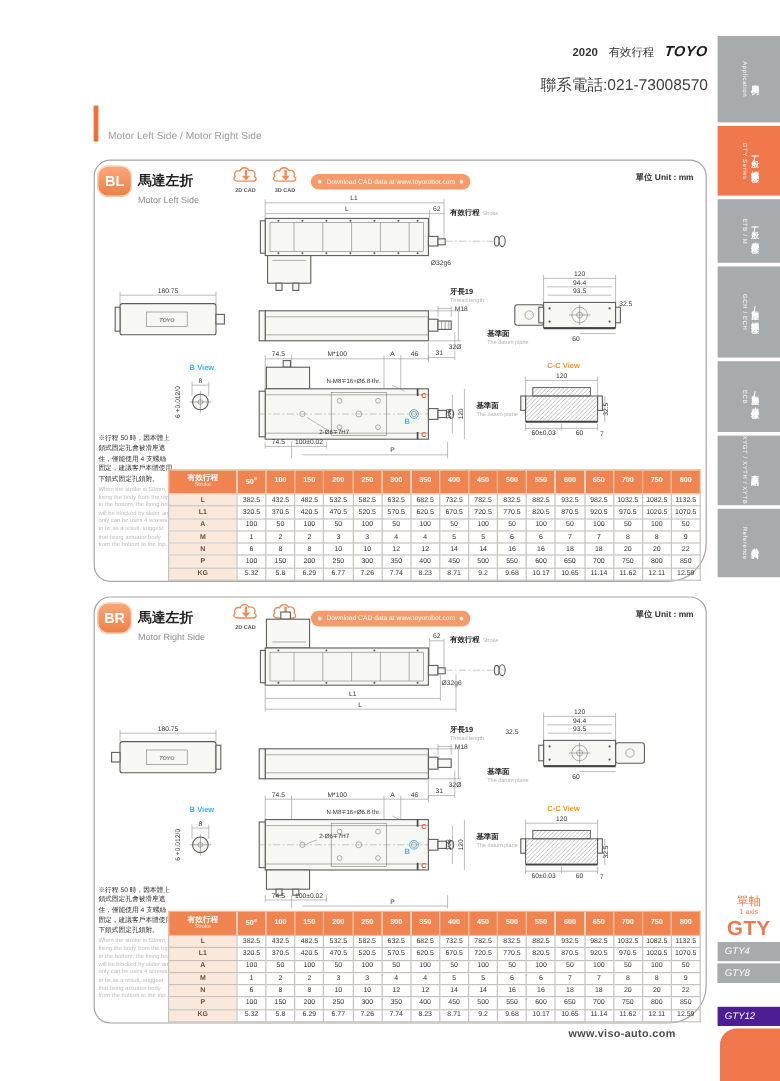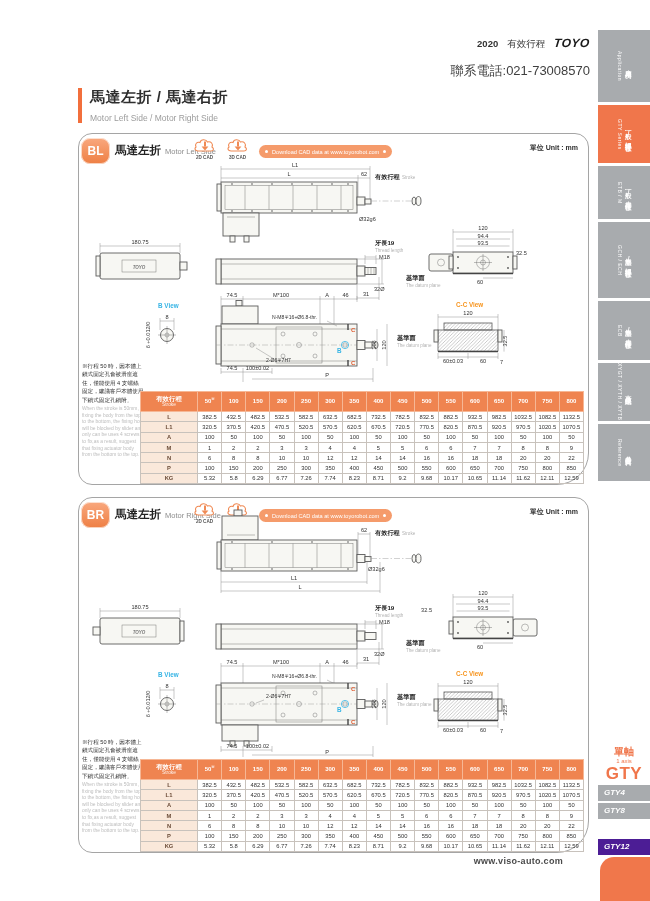--- a/index.html
+++ b/index.html
@@ -6,43 +6,43 @@
   body{width:650px;height:901px;position:relative;font-family:"Liberation Sans",sans-serif;overflow:hidden;}
   .abs{position:absolute;}
 
   
   .catalog-line{position:absolute;top:36px;right:60px;font-size:9.5px;color:#333;display:flex;align-items:baseline;gap:9px;}
   .catalog-line .yr{font-weight:bold;}
   .catalog-line .logo{font-weight:900;font-style:italic;font-size:12px;letter-spacing:.5px;transform:skewX(-6deg);color:#1a1a1a;}
   .phone{position:absolute;top:62px;right:60px;font-size:13px;color:#3f3f3f;}
   .title-block{position:absolute;top:88px;left:78px;border-left:4px solid #F26F3C;padding-left:8px;}
   .title-block h1{margin:0;font-size:15px;color:#2e2e2e;letter-spacing:.5px;font-weight:bold;}
-  .title-block .sub{font-size:8.5px;color:#9c9c9c;margin-top:6px;}
+  .title-block .sub{font-size:8.5px;color:#9c9c9c;margin-top:20px;}
 
   
   .side-tab{position:absolute;right:0;width:52px;background:#A8ABAE;color:#fff;display:flex;justify-content:center;align-items:center;gap:3px;overflow:hidden;}
   .side-tab.active{background:#F0764B;}
   .vt{writing-mode:vertical-rl;line-height:1;}
   .vt.en{font-size:5px;letter-spacing:.5px;opacity:.95;}
   .vt.zh{text-orientation:upright;font-weight:bold;font-size:6.5px;letter-spacing:1px;}
   .axis-block{position:absolute;right:0;width:52px;top:746px;text-align:center;color:#F0764B;line-height:1.15;}
-  .axis-block .a1{font-size:10px;font-weight:bold;}
+  .axis-block .a1{font-size:10px;font-weight:normal;}
   .axis-block .a2{font-size:6px;}
   .axis-block .a3{font-size:17px;font-weight:bold;letter-spacing:.5px;}
-  .gty-tab{position:absolute;right:0;width:52px;height:16px;background:#A8ABAE;color:#fff;font-size:8px;font-weight:bold;font-style:italic;line-height:16px;padding-left:6px;box-sizing:border-box;}
+  .gty-tab{position:absolute;right:0;width:52px;height:16px;background:#A8ABAE;color:#fff;font-size:8px;font-weight:normal;font-style:italic;line-height:16px;padding-left:6px;box-sizing:border-box;}
   .gty-tab.active{background:#4c1d95;}
   .corner-orange{position:absolute;right:0;bottom:0;width:50px;height:44px;background:#F0774B;border-top-left-radius:14px;}
   .site{position:absolute;top:856px;right:87px;font-size:9px;font-weight:bold;color:#4a4a4a;letter-spacing:.3px;}
 
   
   .panel{position:absolute;left:78px;width:511px;border:1.3px solid #a5a5a5;border-radius:14px 14px 32px 14px;background:#fff;box-sizing:border-box;}
   .panel.bl{top:133px;height:352px;}
   .panel.br{top:497px;height:356px;}
   .badge{position:absolute;left:2px;top:4px;width:29px;height:26px;border-radius:9px;background:linear-gradient(180deg,#F9A87E,#EE7F44);color:#fff;font-weight:bold;font-size:12px;display:flex;align-items:center;justify-content:center;box-shadow:inset 0 0 0 1px rgba(255,255,255,.65);}
-  .panel-title{position:absolute;left:36px;top:9px;display:flex;align-items:baseline;gap:4px;}
+  .panel-title{position:absolute;left:36px;top:9px;display:flex;align-items:baseline;gap:4px;flex-direction:column;}
   .panel-title .zh{font-size:11.5px;font-weight:bold;color:#222;}
   .panel-title .en{font-size:7.5px;color:#8d8d8d;}
   .cloud{position:absolute;top:3px;width:27px;text-align:center;}
   .cloud .lbl{font-size:4.6px;color:#555;font-weight:bold;margin-top:-1px;}
   .dl-pill{position:absolute;left:180px;top:11px;height:13px;border-radius:7px;background:#F59B6B;color:#fff;font-size:5.6px;display:flex;align-items:center;padding:0 6px;gap:4px;white-space:nowrap;}
   .dl-pill:before,.dl-pill:after{content:"";width:3px;height:3px;border-radius:50%;background:#fff;display:inline-block;}
   .unit{position:absolute;right:10px;top:9px;font-size:7px;color:#2e2e2e;font-weight:bold;}
   .note{position:absolute;width:62px;}
   .note .nzh{font-size:5.6px;color:#2e2e2e;line-height:1.5;}
   .note .nen{font-size:4.9px;color:#bcbcbc;line-height:1.35;margin-top:2px;}
@@ -86,21 +86,20 @@
     </defs>
 </svg>
 
 <div class="catalog-line">
   <span class="yr">2020</span>
   <span>有效行程</span>
   <span class="logo">TOYO</span>
 </div>
 <div class="phone">聯系電話:021-73008570</div>
 <div class="title-block">
-  <h1>馬達左折 / 馬達右折</h1>
   <div class="sub">Motor Left Side / Motor Right Side</div>
 </div>
 
 <div class="side-tab" style="top:30px;height:72px">
   <span class="vt en">Application</span>
   <span class="vt zh">應用例</span>
 </div>
 <div class="side-tab active" style="top:105px;height:58px">
   <span class="vt en">GTY Series</span>
   <span class="vt zh">一般/螺桿仕樣</span>

